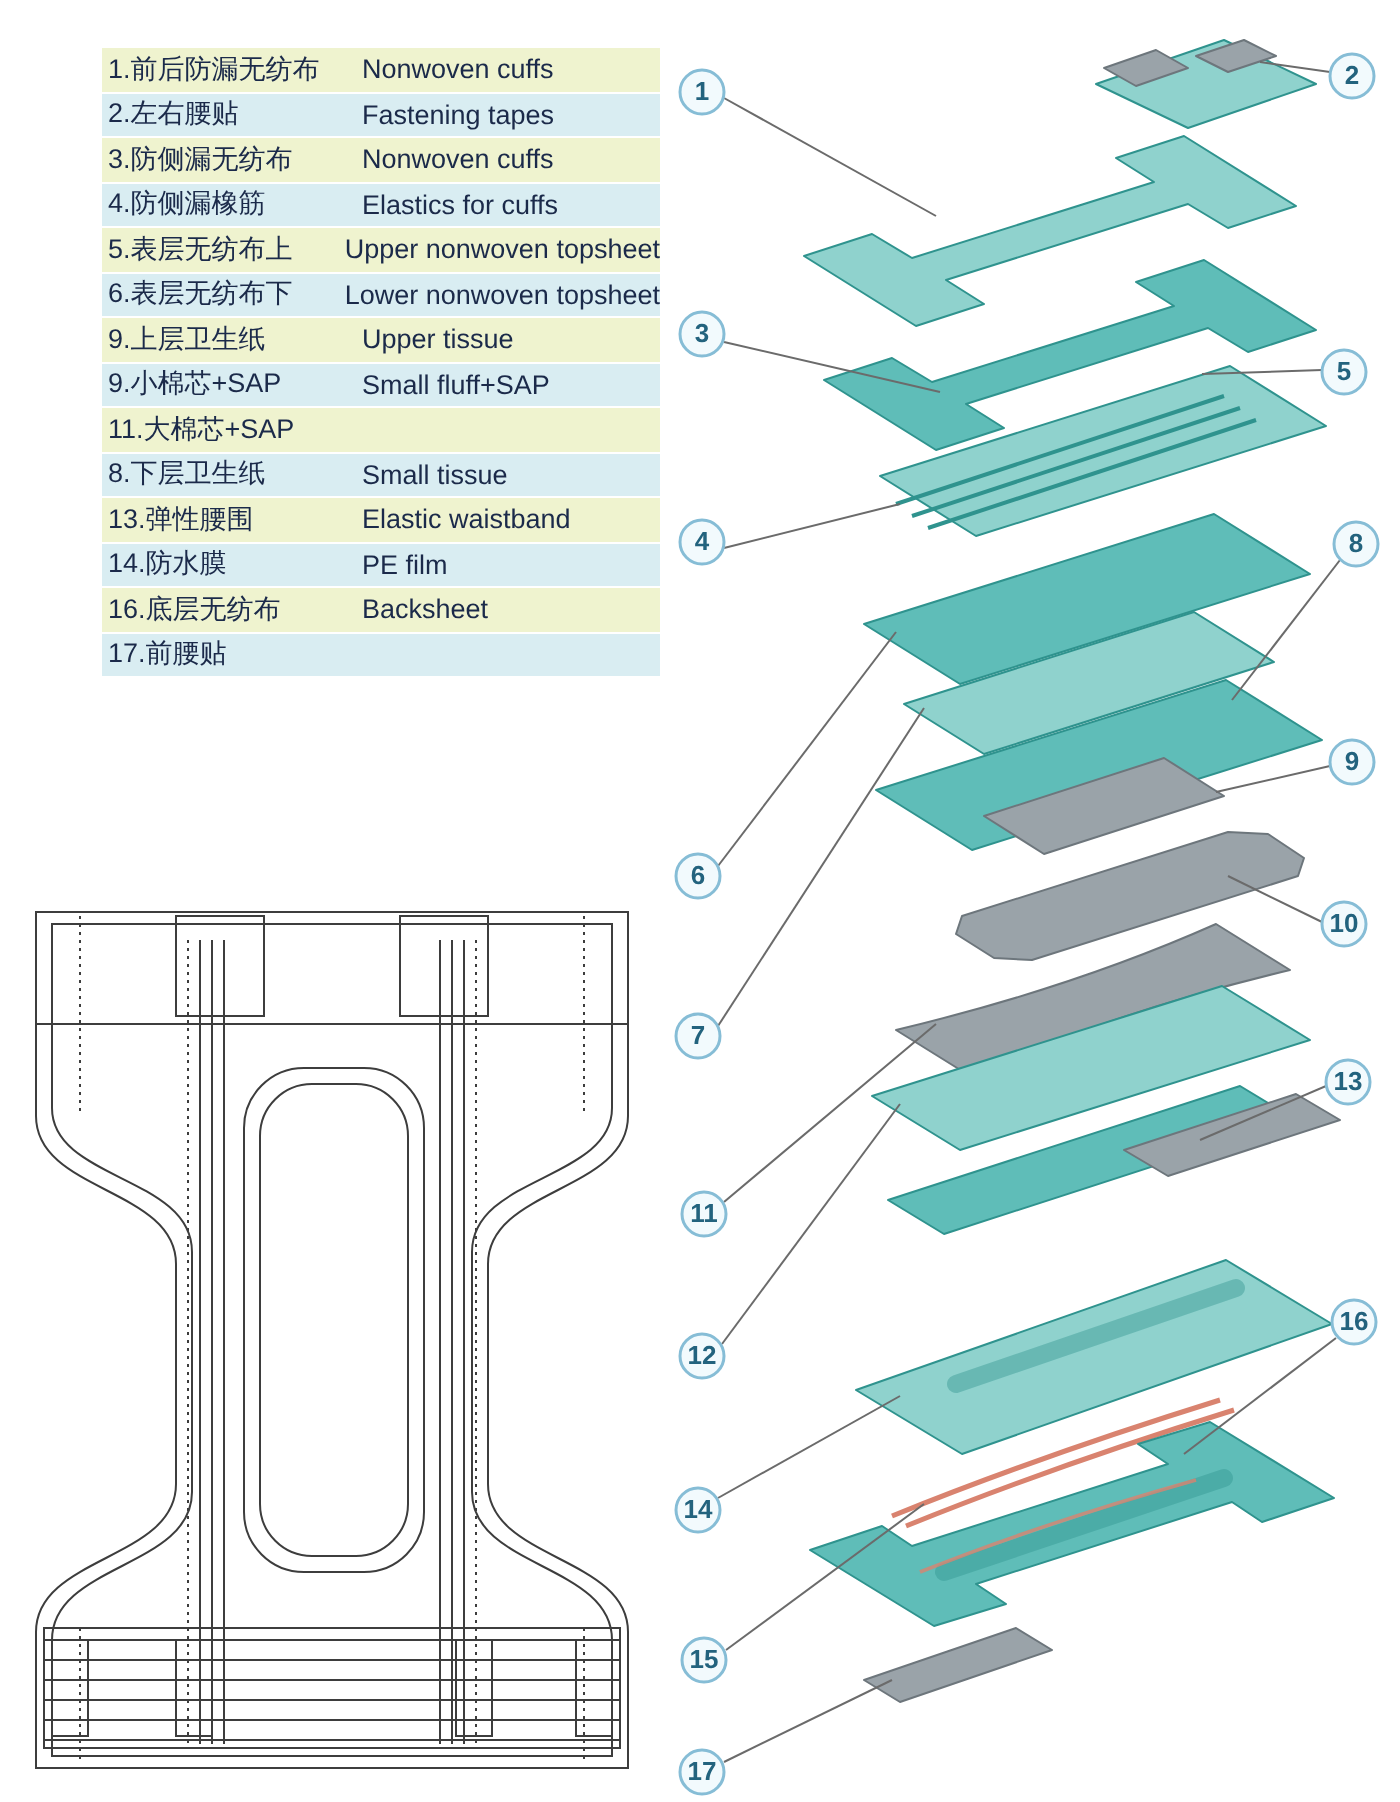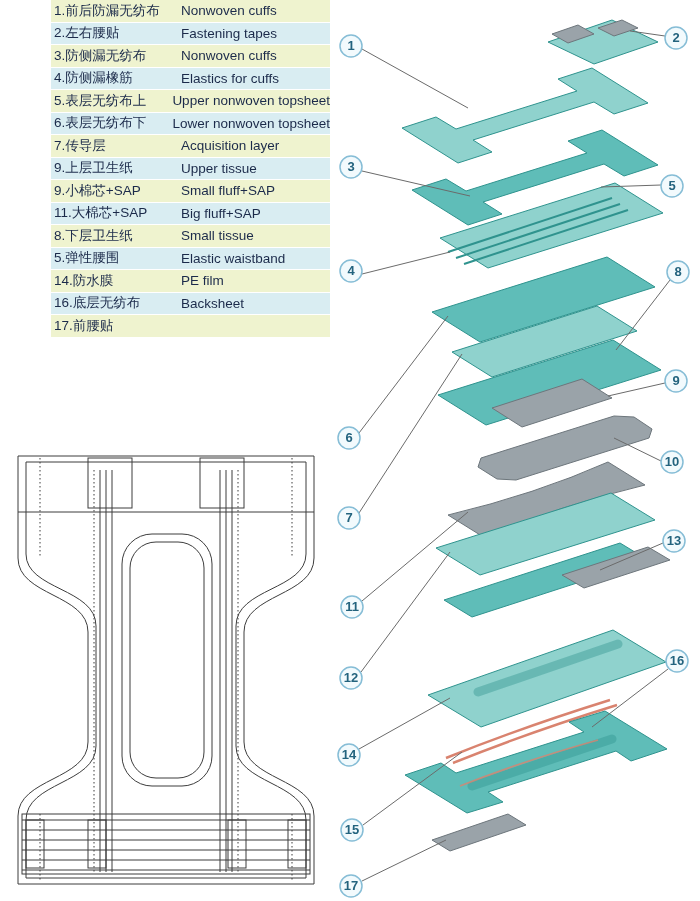--- a/index.html
+++ b/index.html
@@ -1,21 +1,21 @@
 <!DOCTYPE html>
 <html style="--teal: #5fbdb8; --teal-light: #8fd2cd; --teal-dark: #2f938e; --gray: #9aa3a9; --gray-dark: #6d767c; --red: #d9836f; --line: #6b6b6b; --callout-fill: #f2fafd; --callout-stroke: #86bdd6; --callout-text: #23637e; --row-odd: #eff3cf; --row-even: #d9edf2;"><head>
 <meta charset="utf-8">
 <style>
   html,body{margin:0;padding:0;}
   body{
     width:700px;height:901px;position:relative;background:#ffffff;
     font-family:"Liberation Sans", sans-serif;overflow:hidden;
   }
   
-  .legend{position:absolute;left:3px;top:0;width:279px;z-index:3;padding-left:48px;}
+  .legend{position:absolute;left:3px;top:24px;width:279px;z-index:3;padding-left:48px;}
   .lrow{display:flex;align-items:center;height:22.5px;font-size:13.5px;
         color:#1b2a4a;border-bottom:1px solid #ffffff;box-sizing:border-box;}
   .lrow:nth-child(odd){background:var(--row-odd,#eff3cf);}
   .lrow:nth-child(even){background:var(--row-even,#d9edf2);}
   .zh{width:127px;padding-left:3px;white-space:nowrap;overflow:hidden;}
   .en{flex:1;white-space:nowrap;}
   
   .explode{position:absolute;left:0;top:0;width:700px;height:901px;z-index:1;}
   .ply-teal{fill:var(--teal,#5fbdb8);stroke:var(--teal-dark,#2f938e);stroke-width:1;stroke-linejoin:round;}
   .ply-teal-lt{fill:var(--teal-light,#8fd2cd);stroke:var(--teal-dark,#2f938e);stroke-width:1;stroke-linejoin:round;}
@@ -53,41 +53,36 @@
     </div>
   <div class="lrow">
       <span class="zh">5.表层无纺布上</span>
       <span class="en">Upper nonwoven topsheet</span>
     </div>
   <div class="lrow">
       <span class="zh">6.表层无纺布下</span>
       <span class="en">Lower nonwoven topsheet</span>
     </div>
   <div class="lrow">
-      <span class="zh">7.传导层</span>
-      <span class="en">Acquisition layer</span>
-    </div>
-  <div class="lrow">
       <span class="zh">9.上层卫生纸</span>
       <span class="en">Upper tissue</span>
     </div>
   <div class="lrow">
       <span class="zh">9.小棉芯+SAP</span>
       <span class="en">Small fluff+SAP</span>
     </div>
   <div class="lrow">
       <span class="zh">11.大棉芯+SAP</span>
-      <span class="en">Big fluff+SAP</span>
     </div>
   <div class="lrow">
       <span class="zh">8.下层卫生纸</span>
       <span class="en">Small tissue</span>
     </div>
   <div class="lrow">
-      <span class="zh">5.弹性腰围</span>
+      <span class="zh">13.弹性腰围</span>
       <span class="en">Elastic waistband</span>
     </div>
   <div class="lrow">
       <span class="zh">14.防水膜</span>
       <span class="en">PE film</span>
     </div>
   <div class="lrow">
       <span class="zh">16.底层无纺布</span>
       <span class="en">Backsheet</span>
     </div>

